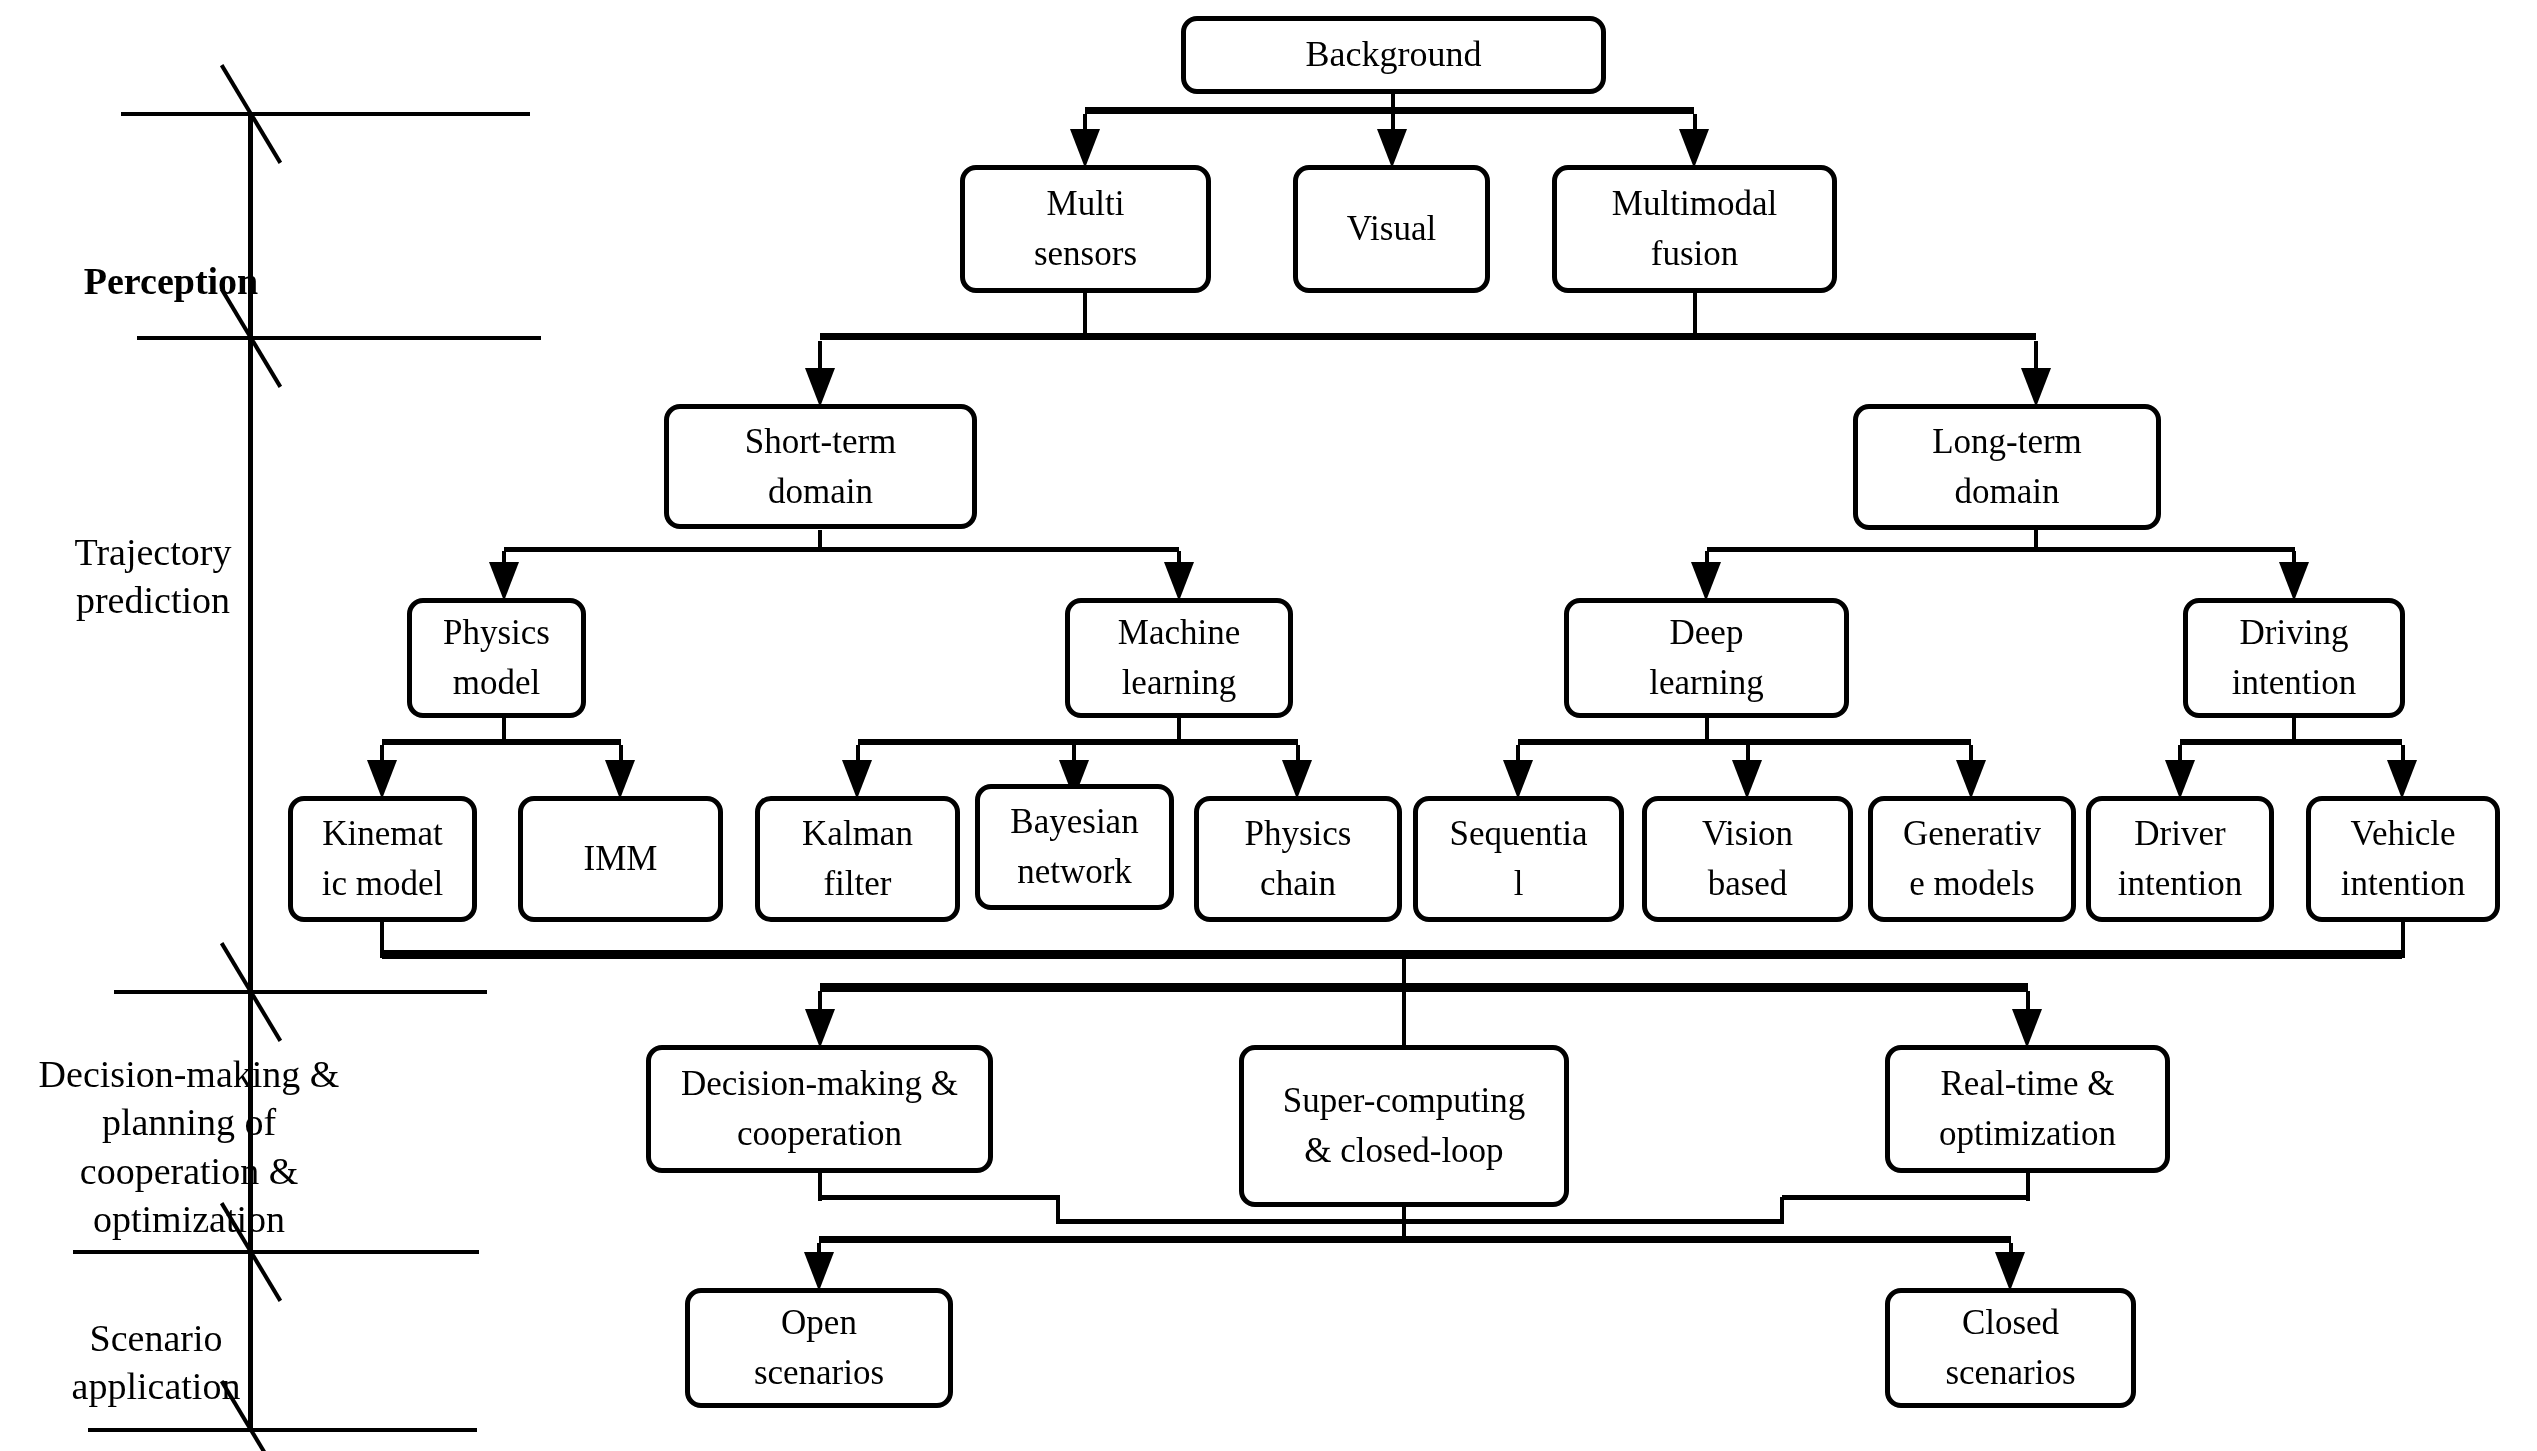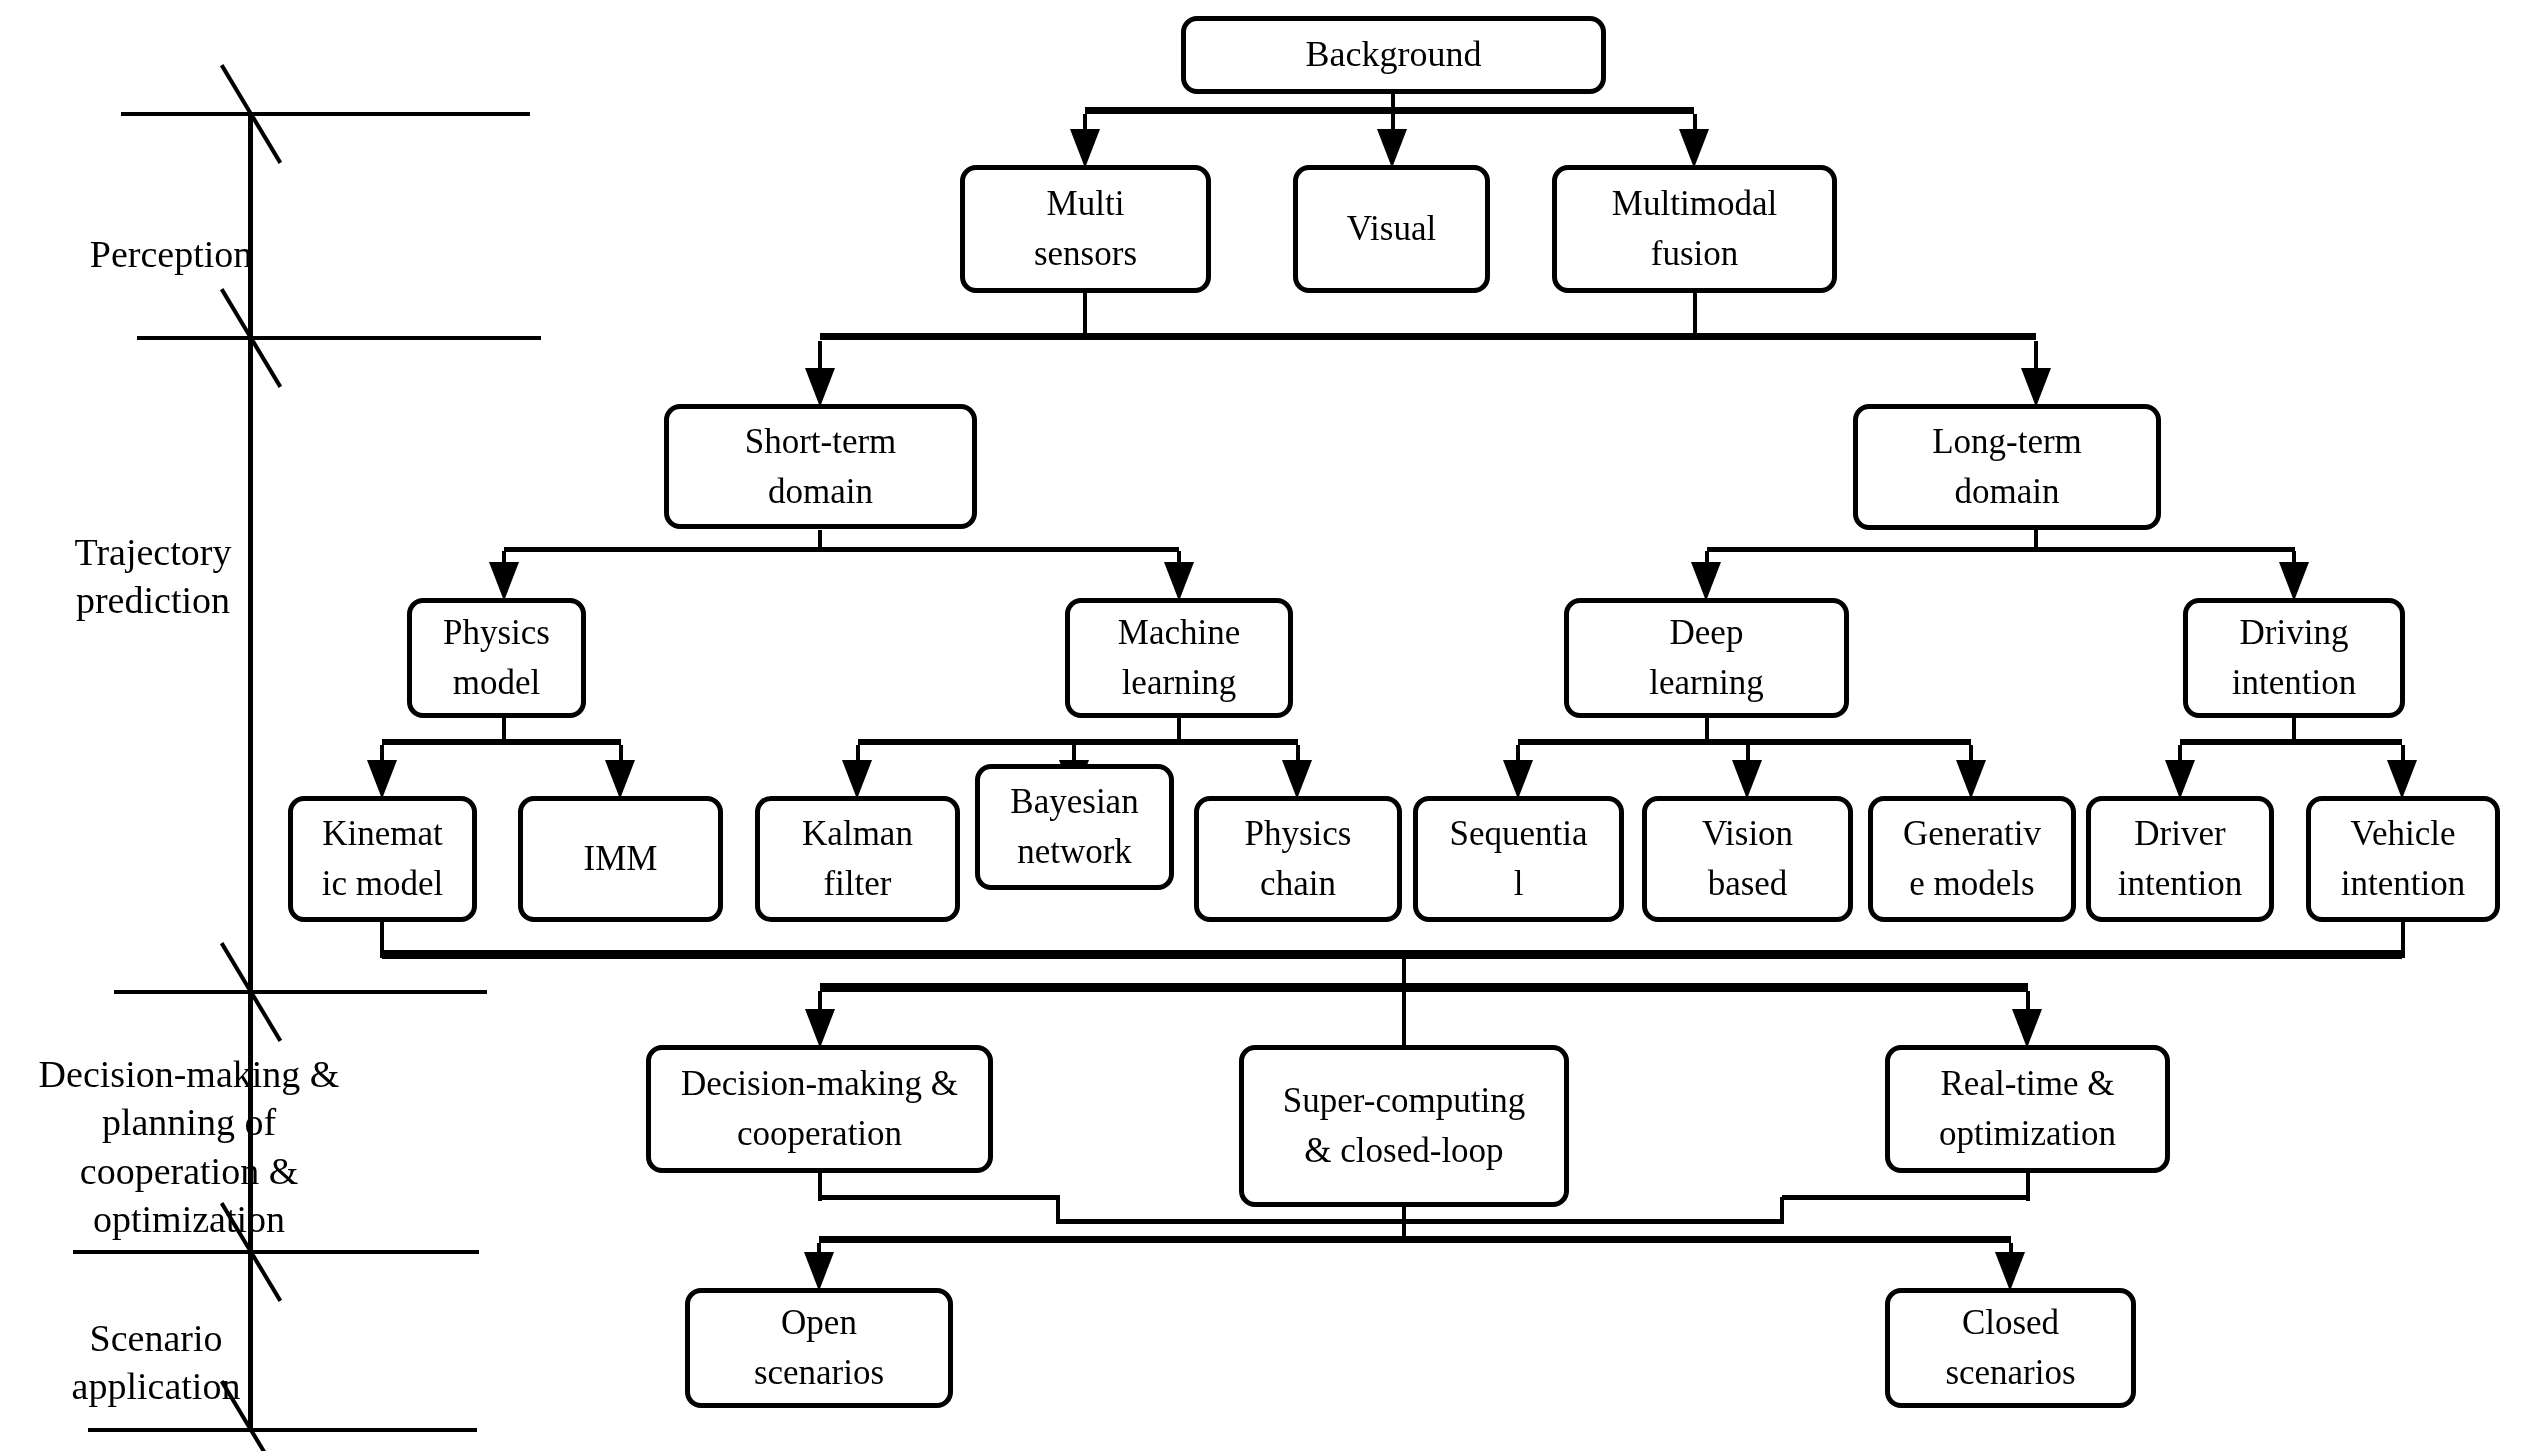--- a/index.html
+++ b/index.html
@@ -52,21 +52,21 @@
     background:#000;
     transform:translate(-50%,-50%) rotate(-31deg);
     z-index:2;
   }
 </style>
 </head>
 <body>
 
 <div id="canvas">
 
-  <div class="side-label" style="left:171px;top:254px;">Perception</div>
+  <div class="side-label" style="left:171px;top:281px;font-weight:bold;">Perception</div>
   <div class="side-label" style="left:153px;top:576px;">Trajectory
 prediction</div>
   <div class="side-label" style="left:189px;top:1146px;">Decision-making &amp;
 planning of
 cooperation &amp;
 optimization</div>
   <div class="side-label" style="left:156px;top:1362px;">Scenario
 application</div>
 
   <div class="node big" style="left:1181px;top:16px;width:425px;height:78px;">Background</div>
@@ -89,21 +89,21 @@
   <div class="node" style="left:1564px;top:598px;width:285px;height:120px;">Deep
 learning</div>
   <div class="node" style="left:2183px;top:598px;width:222px;height:120px;">Driving
 intention</div>
 
   <div class="node" style="left:288px;top:796px;width:189px;height:126px;">Kinemat
 ic model</div>
   <div class="node" style="left:518px;top:796px;width:205px;height:126px;">IMM</div>
   <div class="node" style="left:755px;top:796px;width:205px;height:126px;">Kalman
 filter</div>
-  <div class="node" style="left:975px;top:764px;width:199px;height:126px;">Bayesian
+  <div class="node" style="left:975px;top:784px;width:199px;height:126px;">Bayesian
 network</div>
   <div class="node" style="left:1194px;top:796px;width:208px;height:126px;">Physics
 chain</div>
   <div class="node" style="left:1413px;top:796px;width:211px;height:126px;">Sequentia
 l</div>
   <div class="node" style="left:1642px;top:796px;width:211px;height:126px;">Vision
 based</div>
   <div class="node" style="left:1868px;top:796px;width:208px;height:126px;">Generativ
 e models</div>
   <div class="node" style="left:2086px;top:796px;width:188px;height:126px;">Driver

